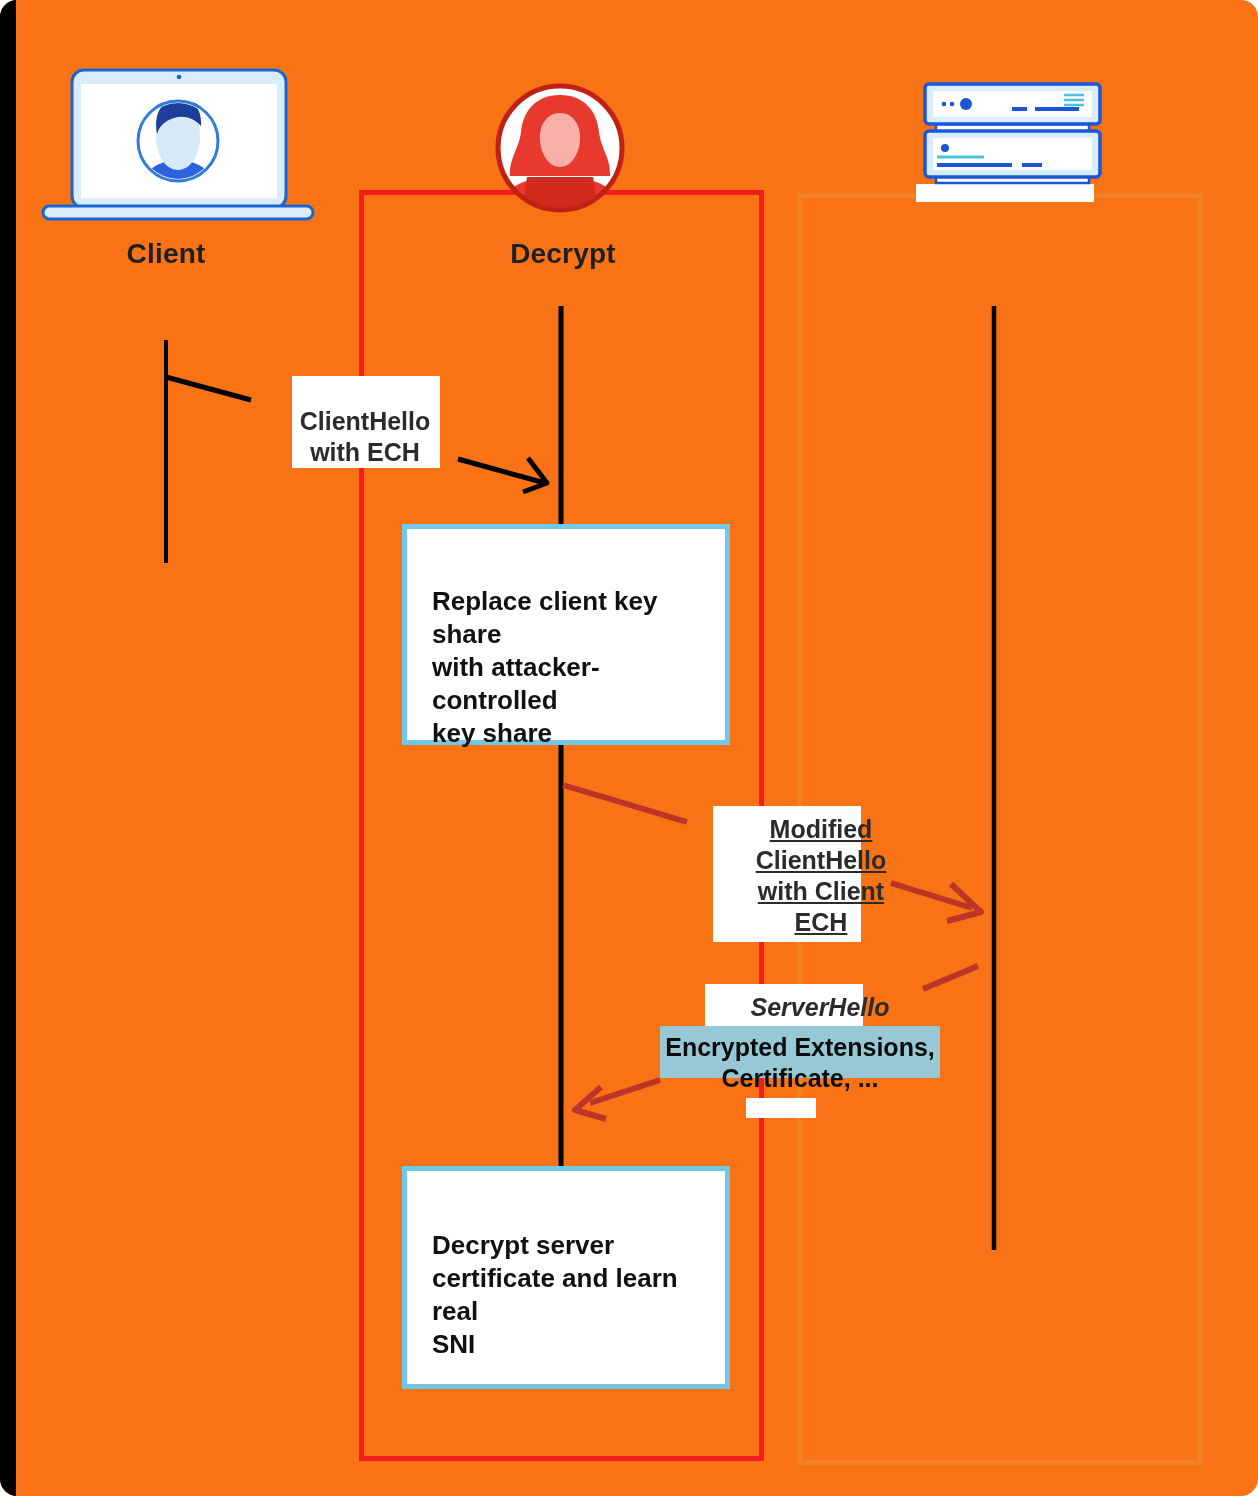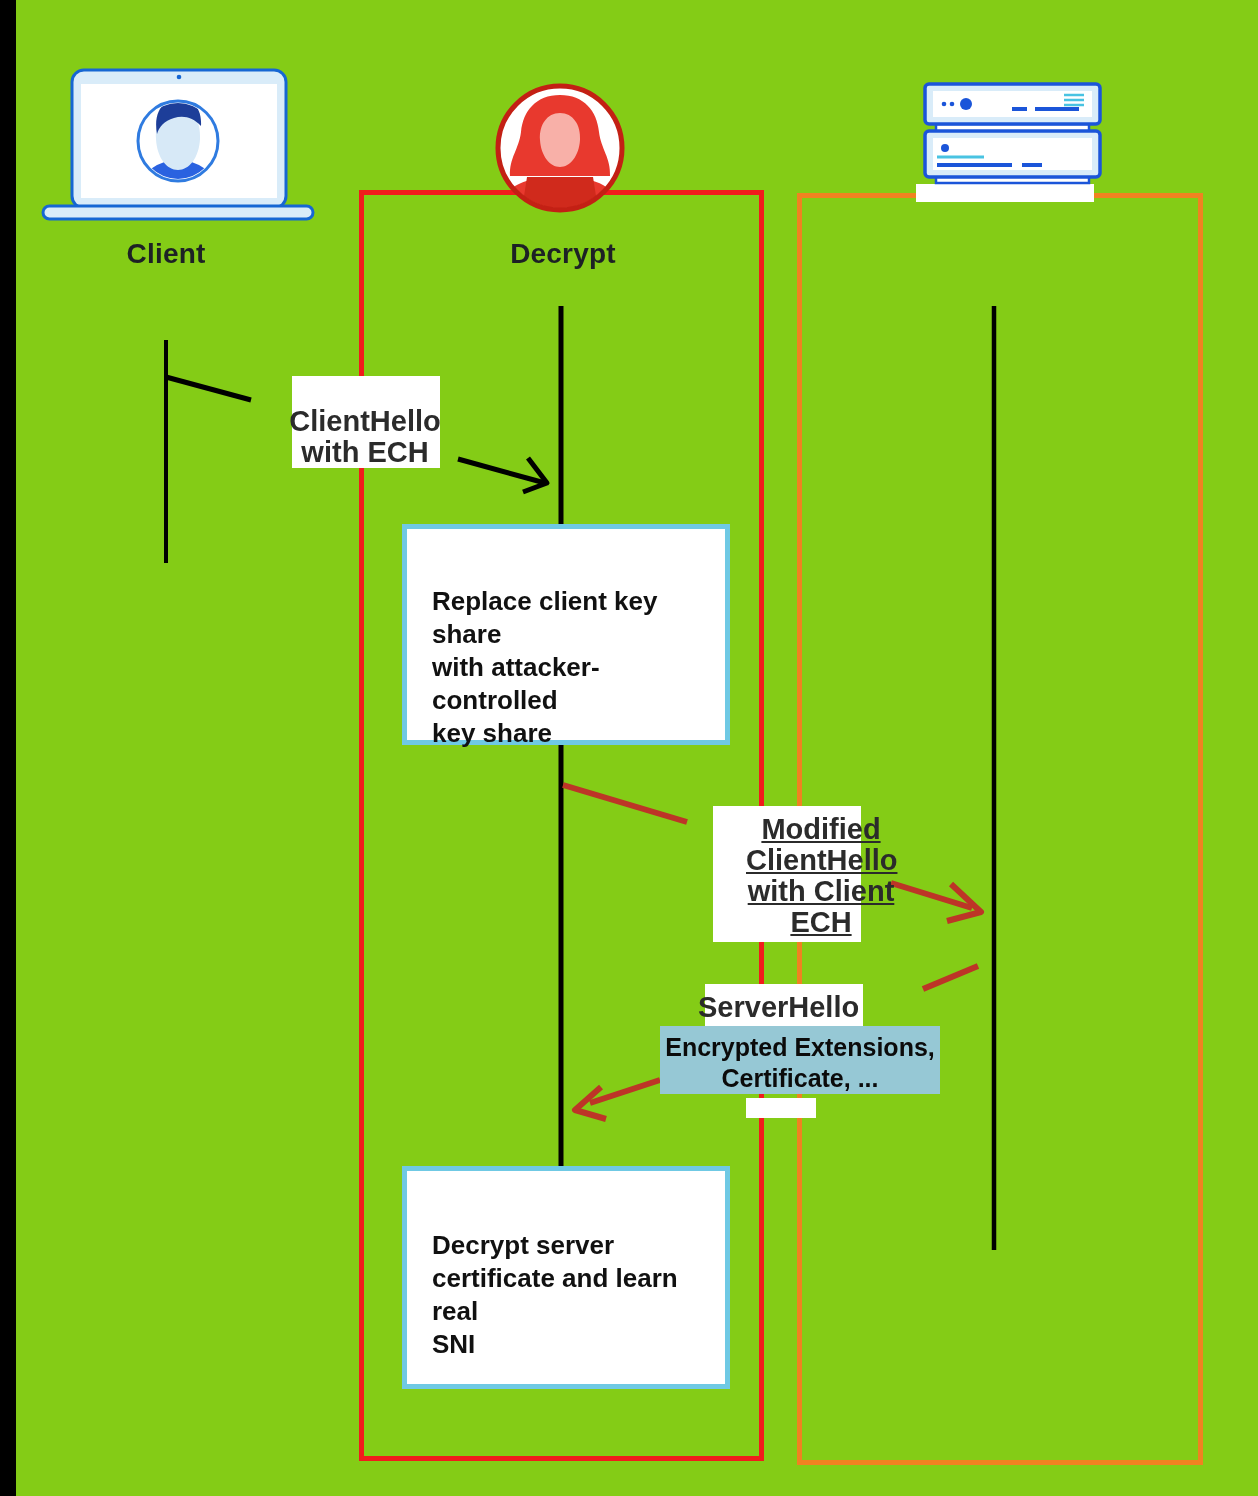--- a/index.html
+++ b/index.html
@@ -1,18 +1,18 @@
 <!DOCTYPE html>
 <html><head>
 <meta charset="utf-8">
 <style>
   html,body { margin:0; padding:0; background:#ffffff; }
   .canvas {
-    position:relative; width:1258px; height:1496px; background:#84cc16;
-    font-family:"Liberation Sans", sans-serif; overflow:hidden;
+    position:relative; width:1258px; height:1496px; background:#f97316;
+    font-family:"Liberation Sans", sans-serif; overflow:hidden;border-radius:17px;
   }
   .canvas * { box-sizing:border-box; }
   .edge-bar { position:absolute; left:0; top:0; width:16px; height:1496px; background:#000; z-index:6; }
 
   .zone { position:absolute; border-style:solid; border-width:5px; z-index:1; background:transparent; }
   .zone-red    { left:359px; top:190px; width:405px; height:1271px; border-color:#f11c1c; }
   .zone-orange { left:797px; top:193px; width:406px; height:1272px; border-color:#f08221; }
 
   .plate { position:absolute; background:#ffffff; z-index:2; }
   .plate-1 { left:292px; top:376px;  width:148px; height:92px; }
@@ -21,39 +21,39 @@
   .plate-4 { left:746px; top:1098px; width:70px;  height:20px; }
 
   svg.overlay { position:absolute; left:0; top:0; z-index:3; }
 
   .label { position:absolute; z-index:4; font-weight:bold; text-align:center; white-space:pre-line; }
   .actor-label { font-size:28px; color:#1d2125; letter-spacing:0.2px; }
   .label-client   { left:66px;  top:238px; width:200px; }
   .label-attacker { left:463px; top:238px; width:200px; }
   .label-server   { left:840px; top:256px; width:320px; }
 
-  .msg-label { font-size:29px; line-height:31px; color:#2b2b2b; }
+  .msg-label { font-size:25px; line-height:31px; color:#2b2b2b; }
   .label-msg1 { left:285px; top:406px; width:160px; }
   .label-msg2 { left:746px; top:814px; width:150px;text-decoration:underline; }
-  .label-msg3 { left:698px; top:992px; width:160px; }
+  .label-msg3 { left:740px; top:992px; width:160px;font-style:italic; }
 
   .action-box {
     position:absolute; z-index:4; background:#ffffff;
     border:5px solid #6fc9e4;
   }
   .action-box-1 { left:402px; top:524px;  width:328px; height:221px; }
   .action-box-2 { left:402px; top:1166px; width:328px; height:223px; }
   .action-text {
     font-weight:bold; font-size:26px; line-height:33px; color:#111111;
     white-space:pre-line; text-align:left; padding:56px 18px 0 25px;
   }
   .action-box-2 .action-text { padding-top:58px; }
 
   .highlight-box {
-    position:absolute; z-index:4; left:660px; top:1026px; width:280px; height:68px;
+    position:absolute; z-index:4; left:660px; top:1026px; width:280px; height:52px;
     background:#96c8d5; text-align:center;
   }
   .highlight-text {
     font-weight:bold; font-size:25px; line-height:31px; color:#0b0b0b;
     white-space:pre-line; padding-top:6px;
   }
 </style>
 </head>
 <body>
 

